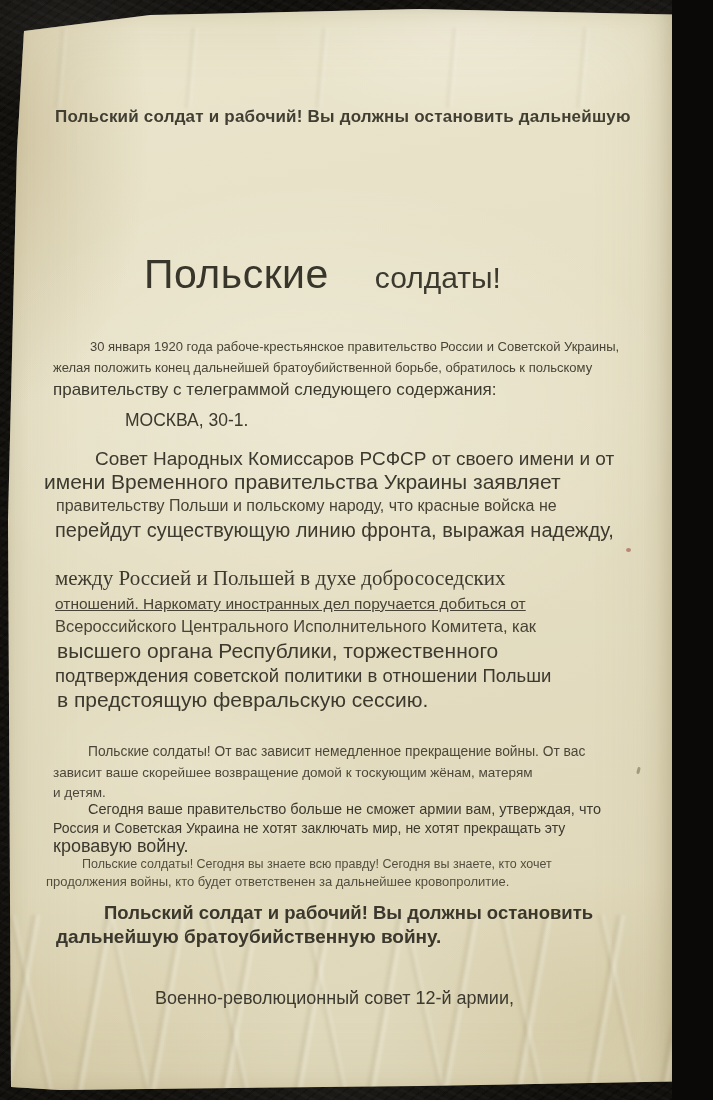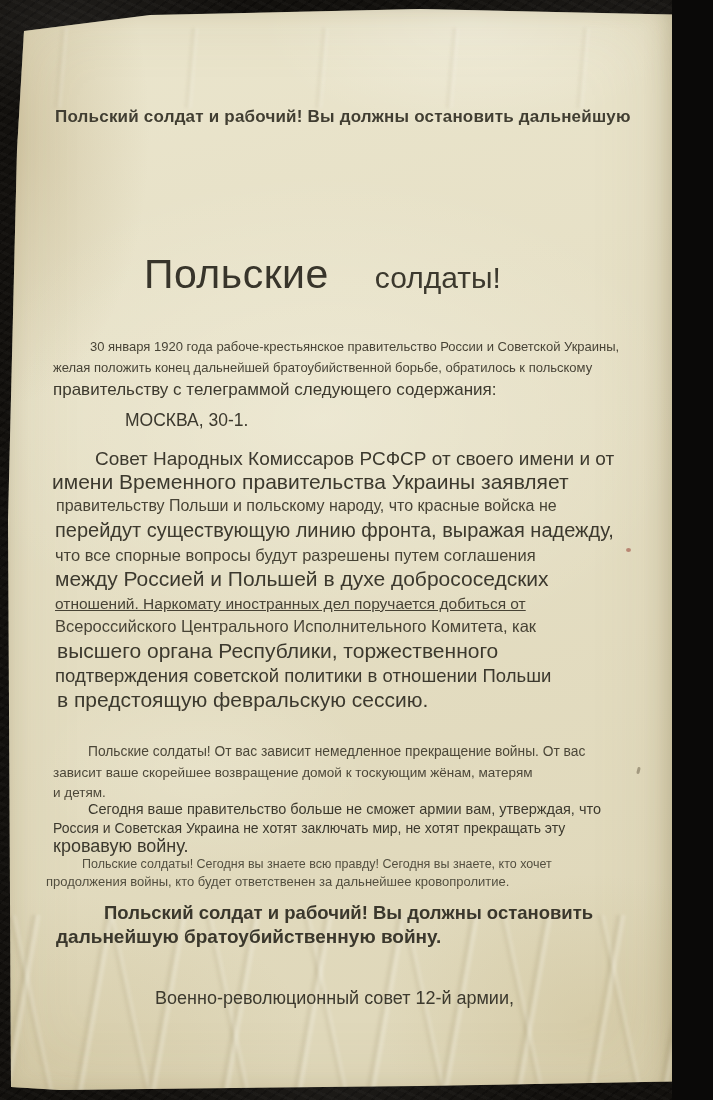--- a/index.html
+++ b/index.html
@@ -57,25 +57,25 @@
   .l-intro1{left:55px;top:107px;font-size:17px;font-weight:600;letter-spacing:.2px;color:#413e32;}
   .l-intro2{left:172px;top:168px;font-size:24px;font-weight:400;}
   .title-row{left:144px;top:252px;display:flex;align-items:baseline;}
   .title-main{font-size:41px;font-weight:400;letter-spacing:.5px;color:#38352b;}
   .title-sub{font-size:30px;font-weight:400;margin-left:46px;}
   .l-pre1{left:90px;top:340px;font-size:13px;color:rgba(62,58,45,.95);}
   .l-pre2{left:53px;top:361px;font-size:13px;color:rgba(62,58,45,.95);}
   .l-pre3{left:53px;top:380px;font-size:17px;}
   .l-dateline{left:125px;top:411px;font-size:17.5px;}
   .t0{left:95px;top:448px;font-size:19px;text-align:right;}
-  .t1{left:52px;top:470px;font-size:21px;}
+  .t1{left:44px;top:470px;font-size:21px;}
   .t2{left:56px;top:497px;font-size:16px;color:rgba(62,58,45,.95);}
   .t3{left:55px;top:519px;font-size:20px;}
   .t4{left:55px;top:546px;font-size:16.5px;color:rgba(62,58,45,.95);}
-  .t5{left:55px;top:567px;font-size:21px;}
+  .t5{left:55px;top:567px;font-size:21px;font-family:Liberation Serif, serif;}
   .t6{left:55px;top:595px;font-size:15.5px;color:rgba(62,58,45,.95);text-decoration:underline;}
   .t7{left:55px;top:617px;font-size:16.5px;color:rgba(62,58,45,.95);}
   .t8{left:57px;top:639px;font-size:21px;}
   .t9{left:55px;top:666px;font-size:18.5px;}
   .t10{left:57px;top:688px;font-size:21px;}
   .a1l1{left:88px;top:744px;font-size:13.8px;color:rgba(62,58,45,.92);}
   .a1l2{left:53px;top:765px;font-size:13.5px;color:rgba(62,58,45,.92);}
   .a1l3{left:53px;top:785px;font-size:13.5px;color:rgba(62,58,45,.92);}
   .a2l1{left:88px;top:801px;font-size:14.5px;}
   .a2l2{left:53px;top:821px;font-size:14px;}
@@ -107,21 +107,20 @@
   <div class="txt l-pre1">30 января 1920 года рабоче-крестьянское правительство России и Советской Украины,</div>
   <div class="txt l-pre2">желая положить конец дальнейшей братоубийственной борьбе, обратилось к польскому</div>
   <div class="txt l-pre3">правительству с телеграммой следующего содержания:</div>
 
   <div class="txt l-dateline">МОСКВА, 30-1.</div>
 
   <div class="txt t0">Совет Народных Комиссаров РСФСР от своего имени и от</div>
   <div class="txt t1">имени Временного правительства Украины заявляет</div>
   <div class="txt t2">правительству Польши и польскому народу, что красные войска не</div>
   <div class="txt t3">перейдут существующую линию фронта, выражая надежду,</div>
-  <div class="txt t4">что все спорные вопросы будут разрешены путем соглашения</div>
   <div class="txt t5">между Россией и Польшей в духе добрососедских</div>
   <div class="txt t6">отношений. Наркомату иностранных дел поручается добиться от</div>
   <div class="txt t7">Всероссийского Центрального Исполнительного Комитета, как</div>
   <div class="txt t8">высшего органа Республики, торжественного</div>
   <div class="txt t9">подтверждения советской политики в отношении Польши</div>
   <div class="txt t10">в предстоящую февральскую сессию.</div>
 
   <div class="txt a1l1">Польские солдаты! От вас зависит немедленное прекращение войны. От вас</div>
   <div class="txt a1l2">зависит ваше скорейшее возвращение домой к тоскующим жёнам, матерям</div>
   <div class="txt a1l3">и детям.</div>

